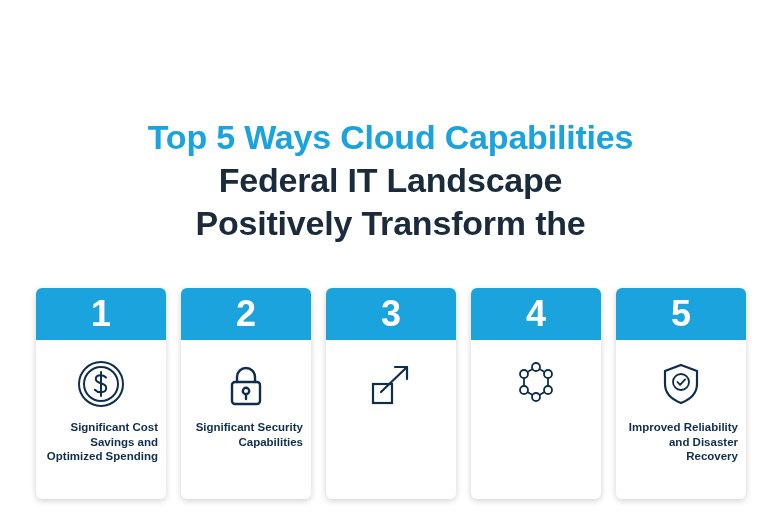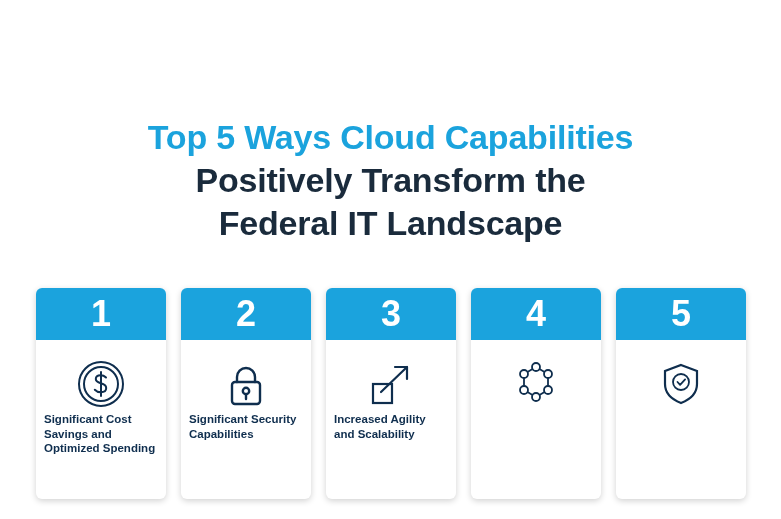--- a/index.html
+++ b/index.html
@@ -74,38 +74,38 @@
     line-height: 36px;
   }
   .card-icon {
     margin-top: 18px;
     height: 52px;
     display: flex;
     align-items: center;
     justify-content: center;
   }
   .card-label {
-    margin-top: 2px;
+    margin-top: 10px;
     padding: 0 8px;
     color: #0f2e4e;
     font-size: 11.5px;
     font-weight: bold;
     line-height: 14.5px;
-    text-align: left;
+    text-align: right;
   }
 </style>
 </head>
 <body>
 
 <div id="page">
 
   <div id="title-block">
     <div class="title-line title-line-1">Top 5 Ways Cloud Capabilities</div>
+    <div class="title-line title-line-3">Federal IT Landscape</div>
     <div class="title-line title-line-2">Positively Transform the</div>
-    <div class="title-line title-line-3">Federal IT Landscape</div>
   </div>
 
   <div id="cards">
 
     <div class="card">
       <div class="card-top">
         <span class="card-number">1</span>
       </div>
       <div class="card-icon">
         <svg width="52" height="52" viewBox="0 0 52 52" fill="none" stroke="#0f2e4e" stroke-width="2">
@@ -137,21 +137,20 @@
       <div class="card-top">
         <span class="card-number">3</span>
       </div>
       <div class="card-icon">
         <svg width="52" height="52" viewBox="0 0 52 52" fill="none" stroke="#0f2e4e" stroke-width="2.2">
           <rect x="8" y="26" width="19" height="19"></rect>
           <path d="M16 34L42 9" stroke-linecap="round"></path>
           <path d="M30 9h12v12" stroke-linecap="round" stroke-linejoin="round"></path>
         </svg>
       </div>
-      <div class="card-label">Increased Agility and Scalability</div>
     </div>
 
     <div class="card">
       <div class="card-top">
         <span class="card-number">4</span>
       </div>
       <div class="card-icon">
         <svg width="52" height="52" viewBox="0 0 52 52" fill="none" stroke="#0f2e4e" stroke-width="1.8">
           <path d="M26 9l12 7v16l-12 7-12-7V16z"></path>
           <circle cx="26" cy="9" r="4" fill="#ffffff"></circle>
@@ -168,16 +167,17 @@
       <div class="card-top">
         <span class="card-number">5</span>
       </div>
       <div class="card-icon">
         <svg width="52" height="52" viewBox="0 0 52 52" fill="none" stroke="#0f2e4e" stroke-width="2.2">
           <path d="M26 7l16 6v13c0 9-7 15.5-16 19-9-3.5-16-10-16-19V13z"></path>
           <circle cx="26" cy="24" r="8" stroke-width="1.8"></circle>
           <path d="M22.5 24l2.6 2.8 5-5.4" stroke-width="1.8" stroke-linecap="round" stroke-linejoin="round"></path>
         </svg>
       </div>
+      <div class="card-label">Improved Reliability and Disaster Recovery</div>
     </div>
 
   </div>
 </div>
 
 </body></html>

